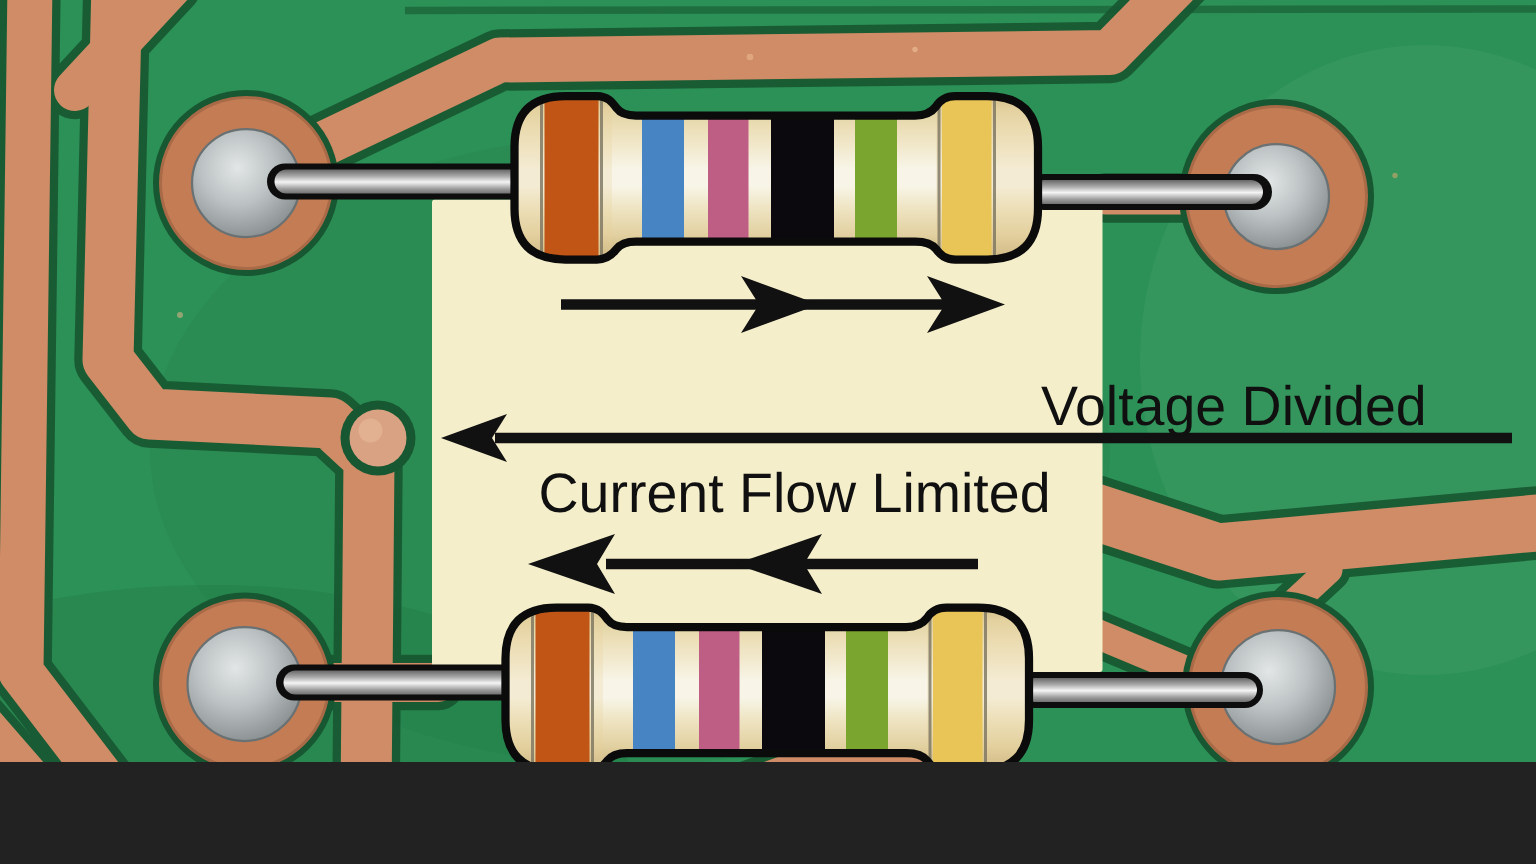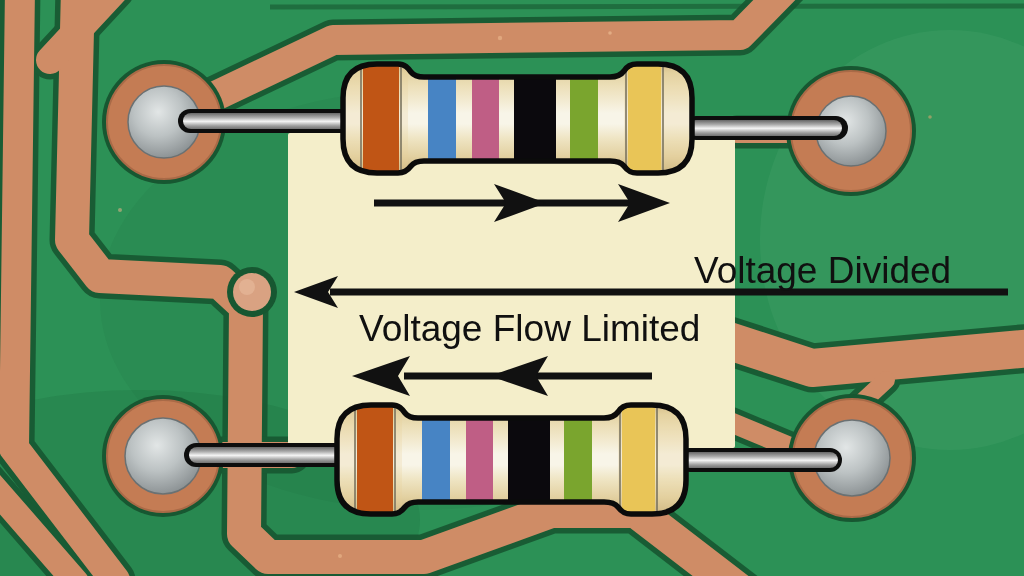--- a/index.html
+++ b/index.html
@@ -1,16 +1,16 @@
 <!DOCTYPE html>
 <html><head>
 <meta charset="utf-8">
 <style>
   html,body{margin:0;padding:0;background:#222;}
-  #stage{position:relative;width:1024px;height:576px;overflow:hidden;
+  #stage{position:relative;width:1024px;height:508px;overflow:hidden;
          font-family:"Liberation Sans","DejaVu Sans",sans-serif;}
   #stage svg{position:absolute;left:0;top:0;}
   .label{position:absolute;color:#101010;font-size:37px;font-weight:500;
          letter-spacing:0px;white-space:nowrap;line-height:1;}
   #lbl-voltage{left:694px;top:252px;}
   #lbl-current{left:359px;top:310px;}
 </style>
 </head>
 <body>
 
@@ -230,14 +230,14 @@
       <polygon points="546,203 494,184 506,203 494,222"></polygon>
       <polygon points="670,203 618,184 630,203 618,222"></polygon>
       <polygon points="294,292 338,276 328,292 338,308"></polygon>
       <polygon points="352,376 410,356 398,376 410,396"></polygon>
       <polygon points="490,376 548,356 536,376 548,396"></polygon>
     </g>
   </g>
 </svg>
 
 <div id="lbl-voltage" class="label">Voltage Divided</div>
-<div id="lbl-current" class="label">Voltage Flow Limited</div>
+<div id="lbl-current" class="label">Current Flow Limited</div>
 </div>
 
 </body></html>

